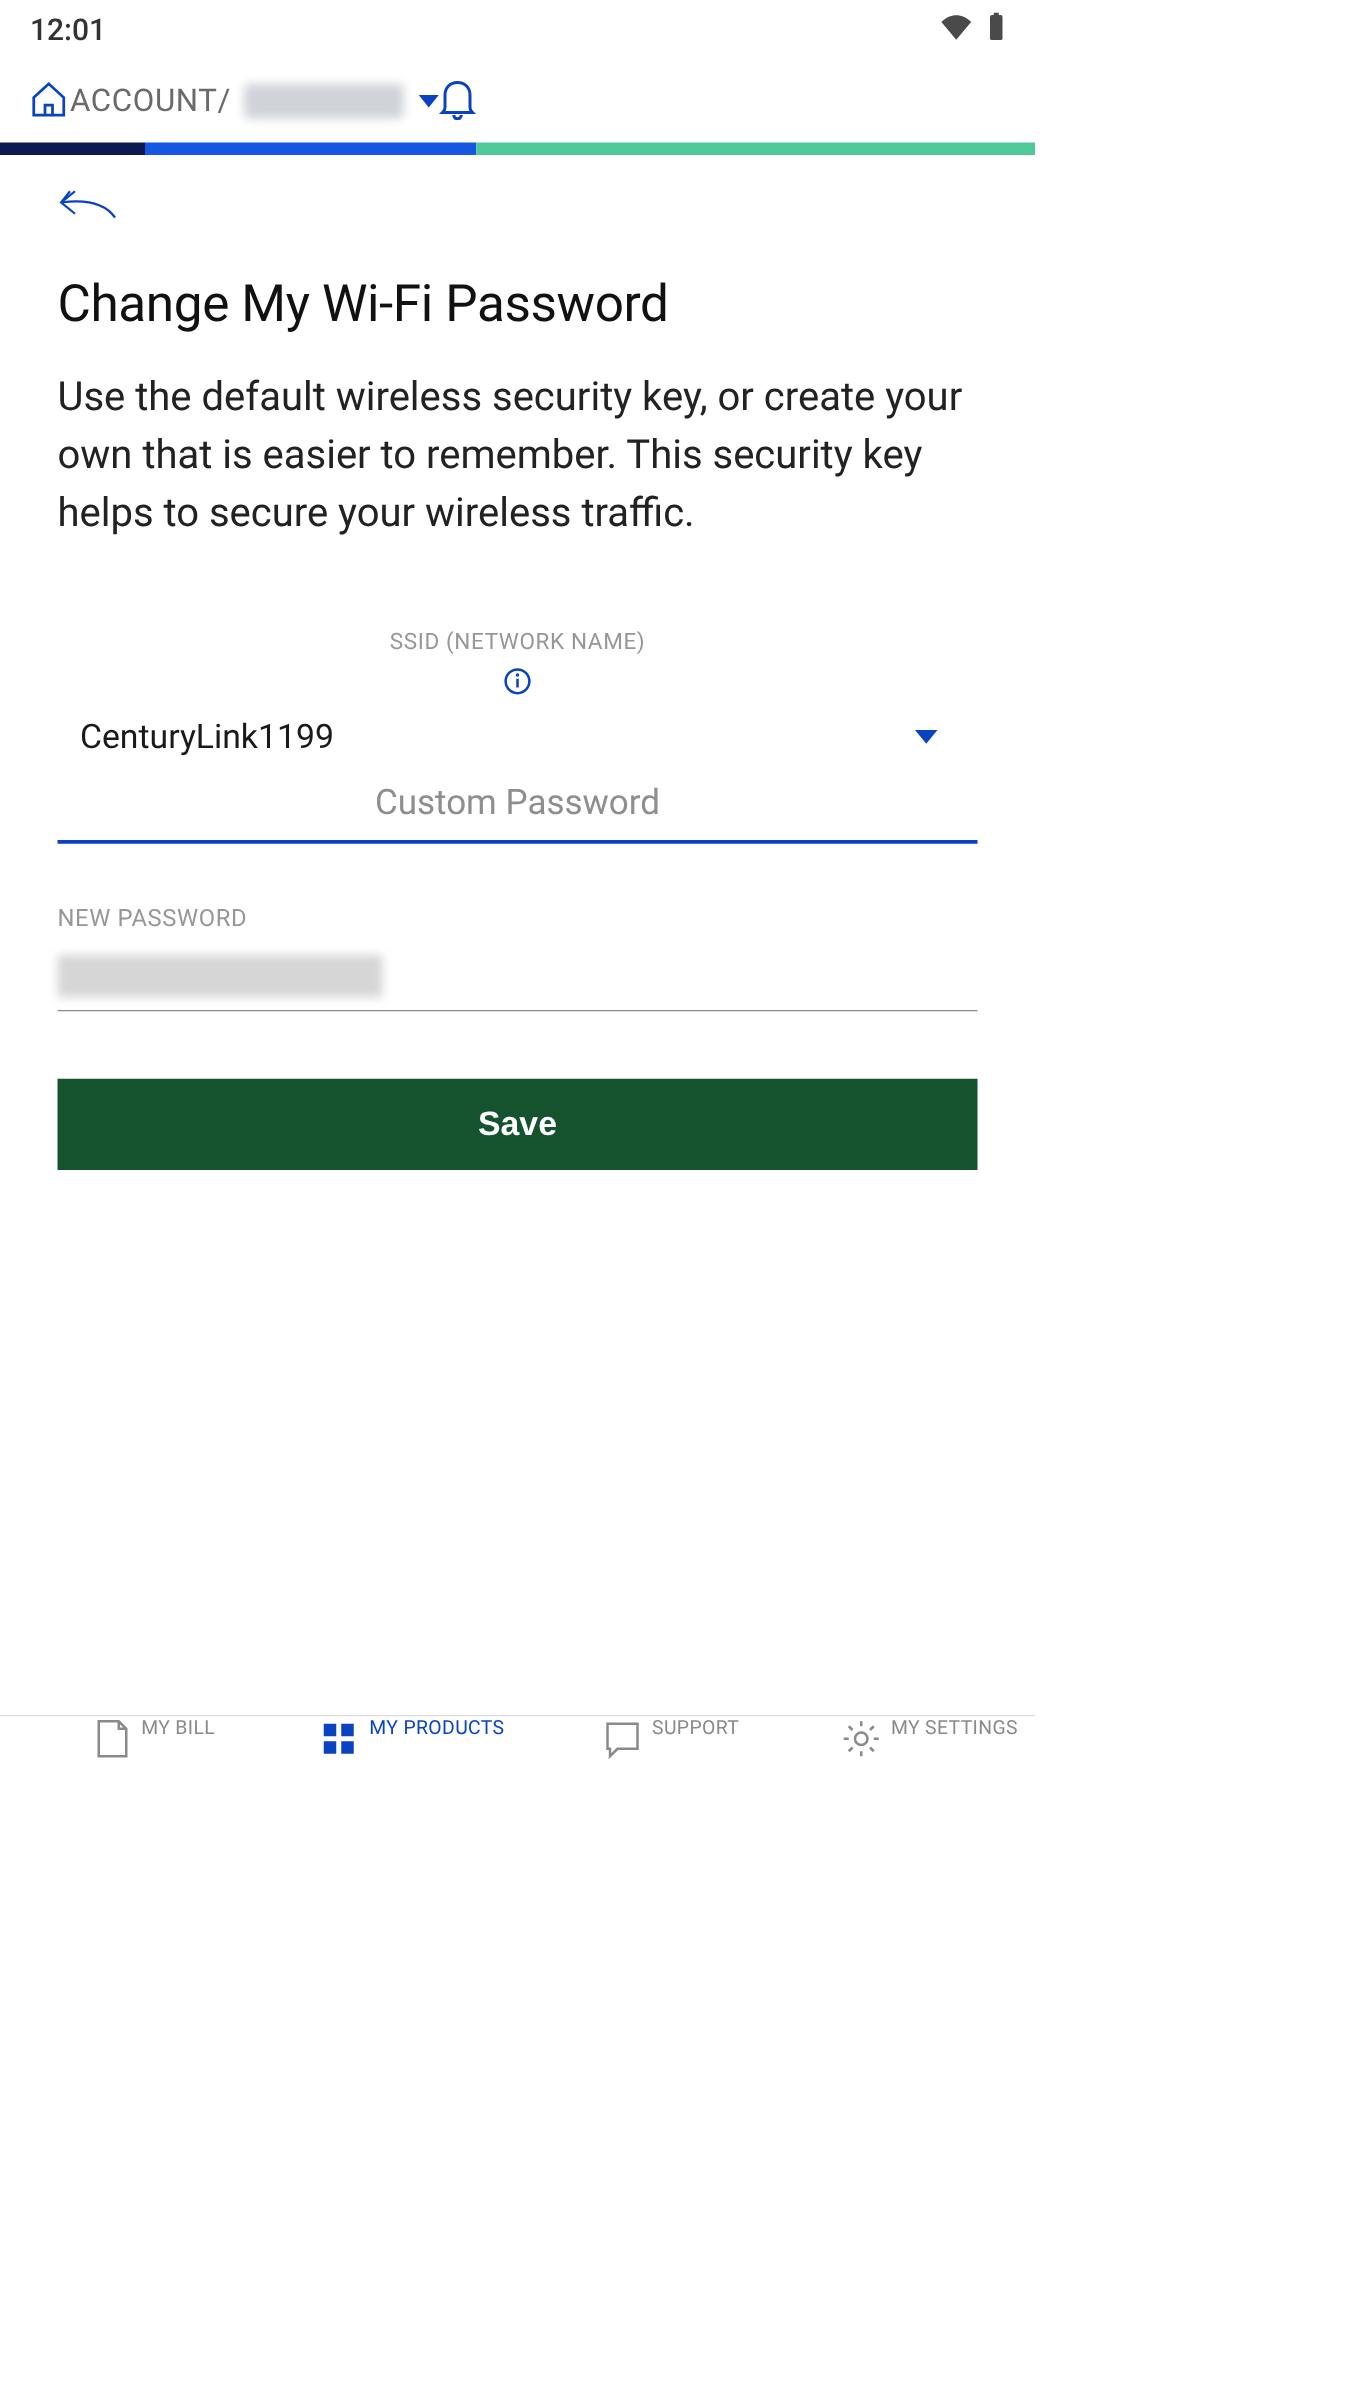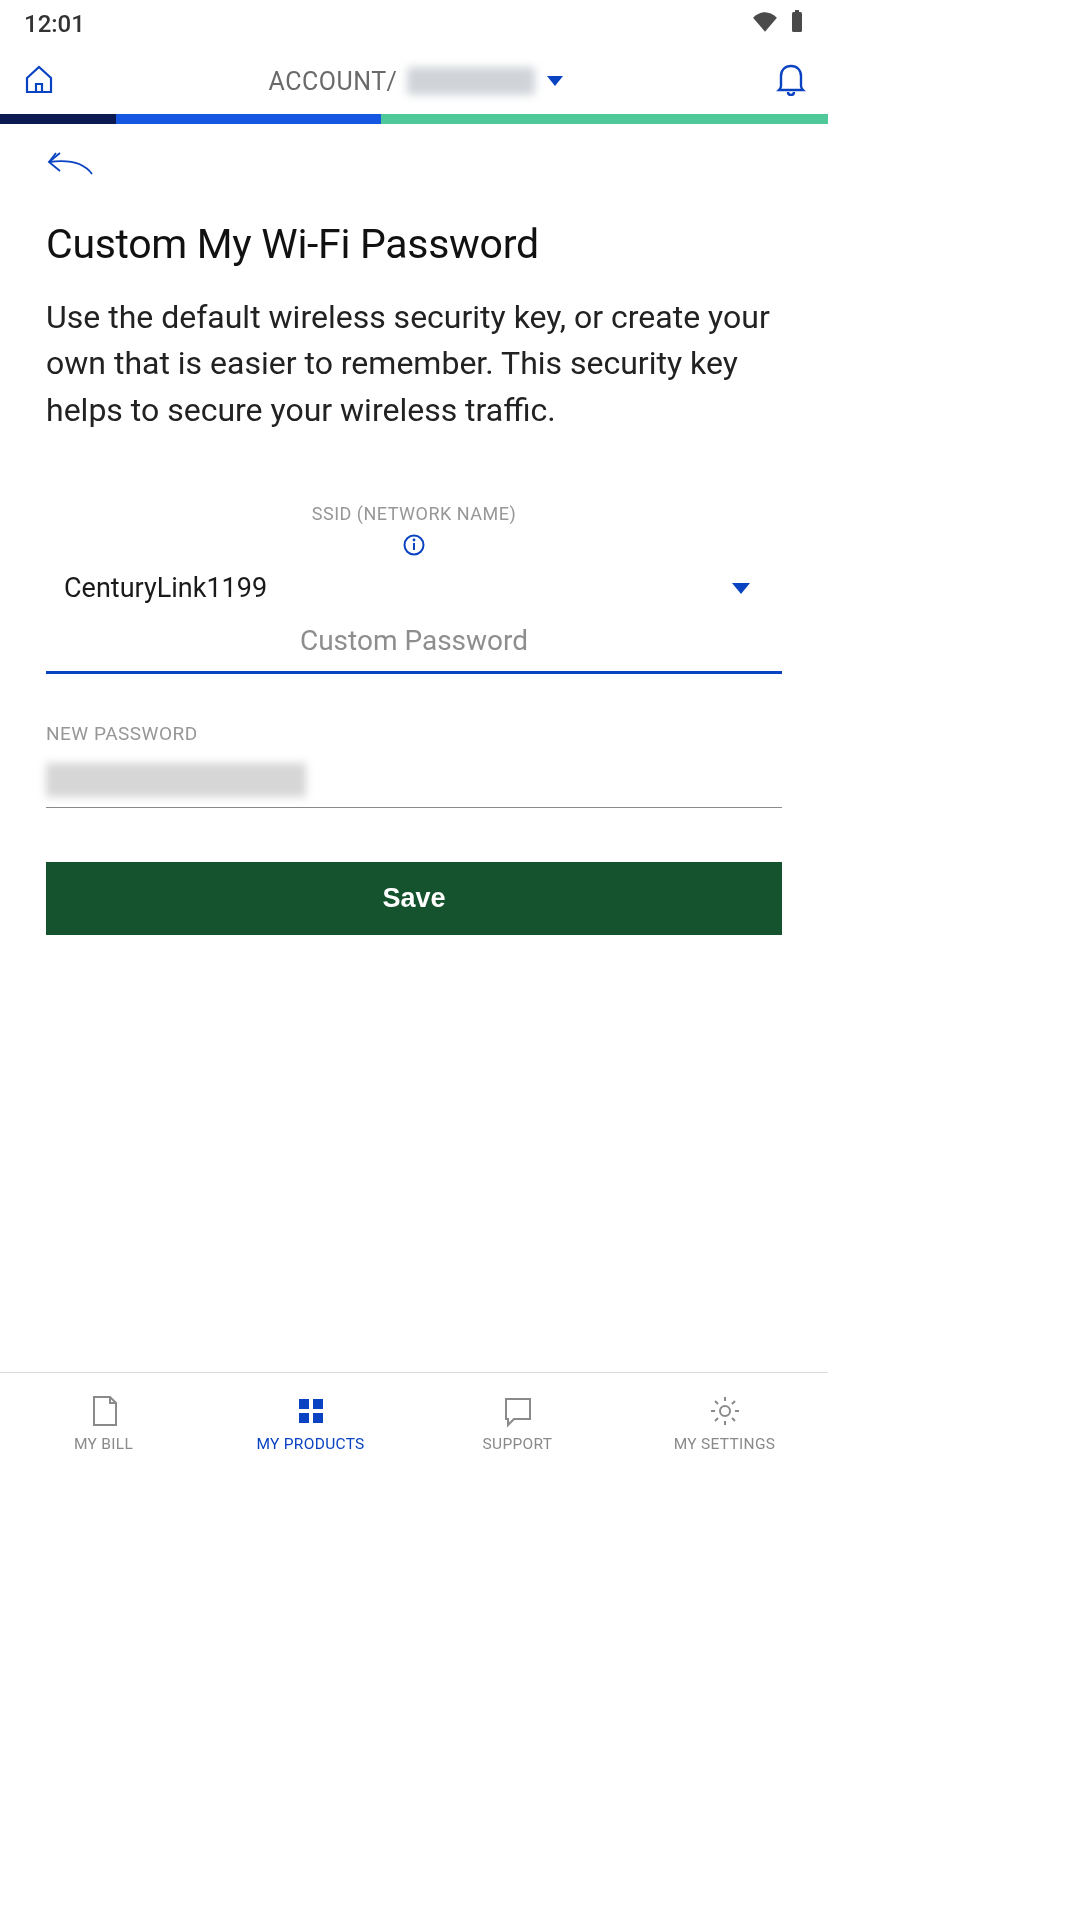--- a/index.html
+++ b/index.html
@@ -3,21 +3,21 @@
   <meta charset="utf-8">
   <style>
     *{box-sizing:border-box;margin:0;padding:0;}
     body{font-family:-apple-system,BlinkMacSystemFont,'Segoe UI',Roboto,Arial,sans-serif;background:#fff;color:#000;width:828px;height:1472px;overflow:hidden;position:relative;}
     .statusbar{height:48px;display:flex;align-items:center;justify-content:space-between;padding:0 24px;font-size:24px;font-weight:500;color:#333;}
     .statusbar-right{display:flex;align-items:center;gap:12px;}
     .wifi-icon,.battery-icon{display:inline-block;}
     .wifi-icon svg{width:26px;height:20px;}
     .battery-icon svg{width:14px;height:22px;}
     
-    .appbar{height:66px;display:flex;align-items:center;justify-content:space-between;padding:0 22px;}
+    .appbar{height:66px;display:flex;align-items:center;padding:0 22px;}
     .home-icon svg{width:34px;height:34px;}
     .notif-icon svg{width:30px;height:34px;}
     .acct{display:flex;align-items:center;gap:6px;color:#6a6a6a;font-size:25px;letter-spacing:0.5px;}
     .acct-blur{width:128px;height:28px;background:#d0d4d9;filter:blur(4px);border-radius:4px;margin-left:4px;}
     .acct-caret{width:0;height:0;border-left:8px solid transparent;border-right:8px solid transparent;border-top:10px solid #0a43c2;margin-left:6px;}
     
     .colorbar{height:10px;display:flex;}
     .cb1{width:14%;background:#0c1a52;}
     .cb2{width:32%;background:#1557e0;}
     .cb3{flex:1;background:#50c99a;}
@@ -38,21 +38,21 @@
     
     .custom-pass{font-size:28px;color:#8e8e8e;text-align:center;padding-bottom:14px;border-bottom:3px solid #0a43c2;margin-bottom:48px;}
     
     .new-pass-label{font-size:19px;color:#979797;letter-spacing:0.5px;margin-bottom:18px;}
     .pass-input-wrap{border-bottom:1.5px solid #8a8a8a;padding-bottom:10px;margin-bottom:54px;}
     .pass-blur{width:260px;height:34px;background:#d6d6d6;filter:blur(4px);}
     
     .save-btn{width:100%;height:73px;background:#14532d;color:#fff;font-size:27px;font-weight:600;border:none;cursor:pointer;display:flex;align-items:center;justify-content:center;}
     
     .bottomnav{position:absolute;bottom:0;left:0;right:0;height:100px;border-top:1px solid #dcdcdc;display:flex;}
-    .bn-item{flex:1;display:flex;flex-direction:column;align-items:center;justify-content:center;gap:6px;cursor:pointer;color:#8a8a8a;font-size:15.5px;letter-spacing:0.3px;}
+    .bn-item{flex:1;display:flex;flex-direction:row;justify-content:center;gap:6px;cursor:pointer;color:#8a8a8a;font-size:15.5px;letter-spacing:0.3px;padding-left:36px;}
     .bn-item.active{color:#0a43c2;}
     .bn-item svg{width:36px;height:36px;}
   </style>
 </head>
 <body>
 
 <div class="statusbar">
   <span>12:01</span>
   <div class="statusbar-right">
     <span class="wifi-icon">
@@ -97,21 +97,21 @@
 
 <div class="content">
   <div class="back-arrow">
     <svg viewBox="0 0 48 26" fill="none" stroke="#0a43c2" stroke-width="1.8">
         <path d="M14 3 L3 12 L14 21"></path>
         <path d="M10 3 L3 12"></path>
         <path d="M3 12 C18 10 36 10 46 24"></path>
       </svg>
   </div>
 
-  <h1>Custom My Wi-Fi Password</h1>
+  <h1>Change My Wi-Fi Password</h1>
   <p class="desc">Use the default wireless security key, or create your own that is easier to remember. This security key helps to secure your wireless traffic.</p>
 
   <div class="field-label">
     <span>SSID (NETWORK NAME)</span>
     <span class="info-icon">
       <svg viewBox="0 0 22 22">
           <circle cx="11" cy="11" r="9.5" fill="none" stroke="#0a43c2" stroke-width="2"></circle>
           <rect x="10" y="9" width="2" height="7" fill="#0a43c2"></rect>
           <circle cx="11" cy="6" r="1.4" fill="#0a43c2"></circle>
         </svg>

